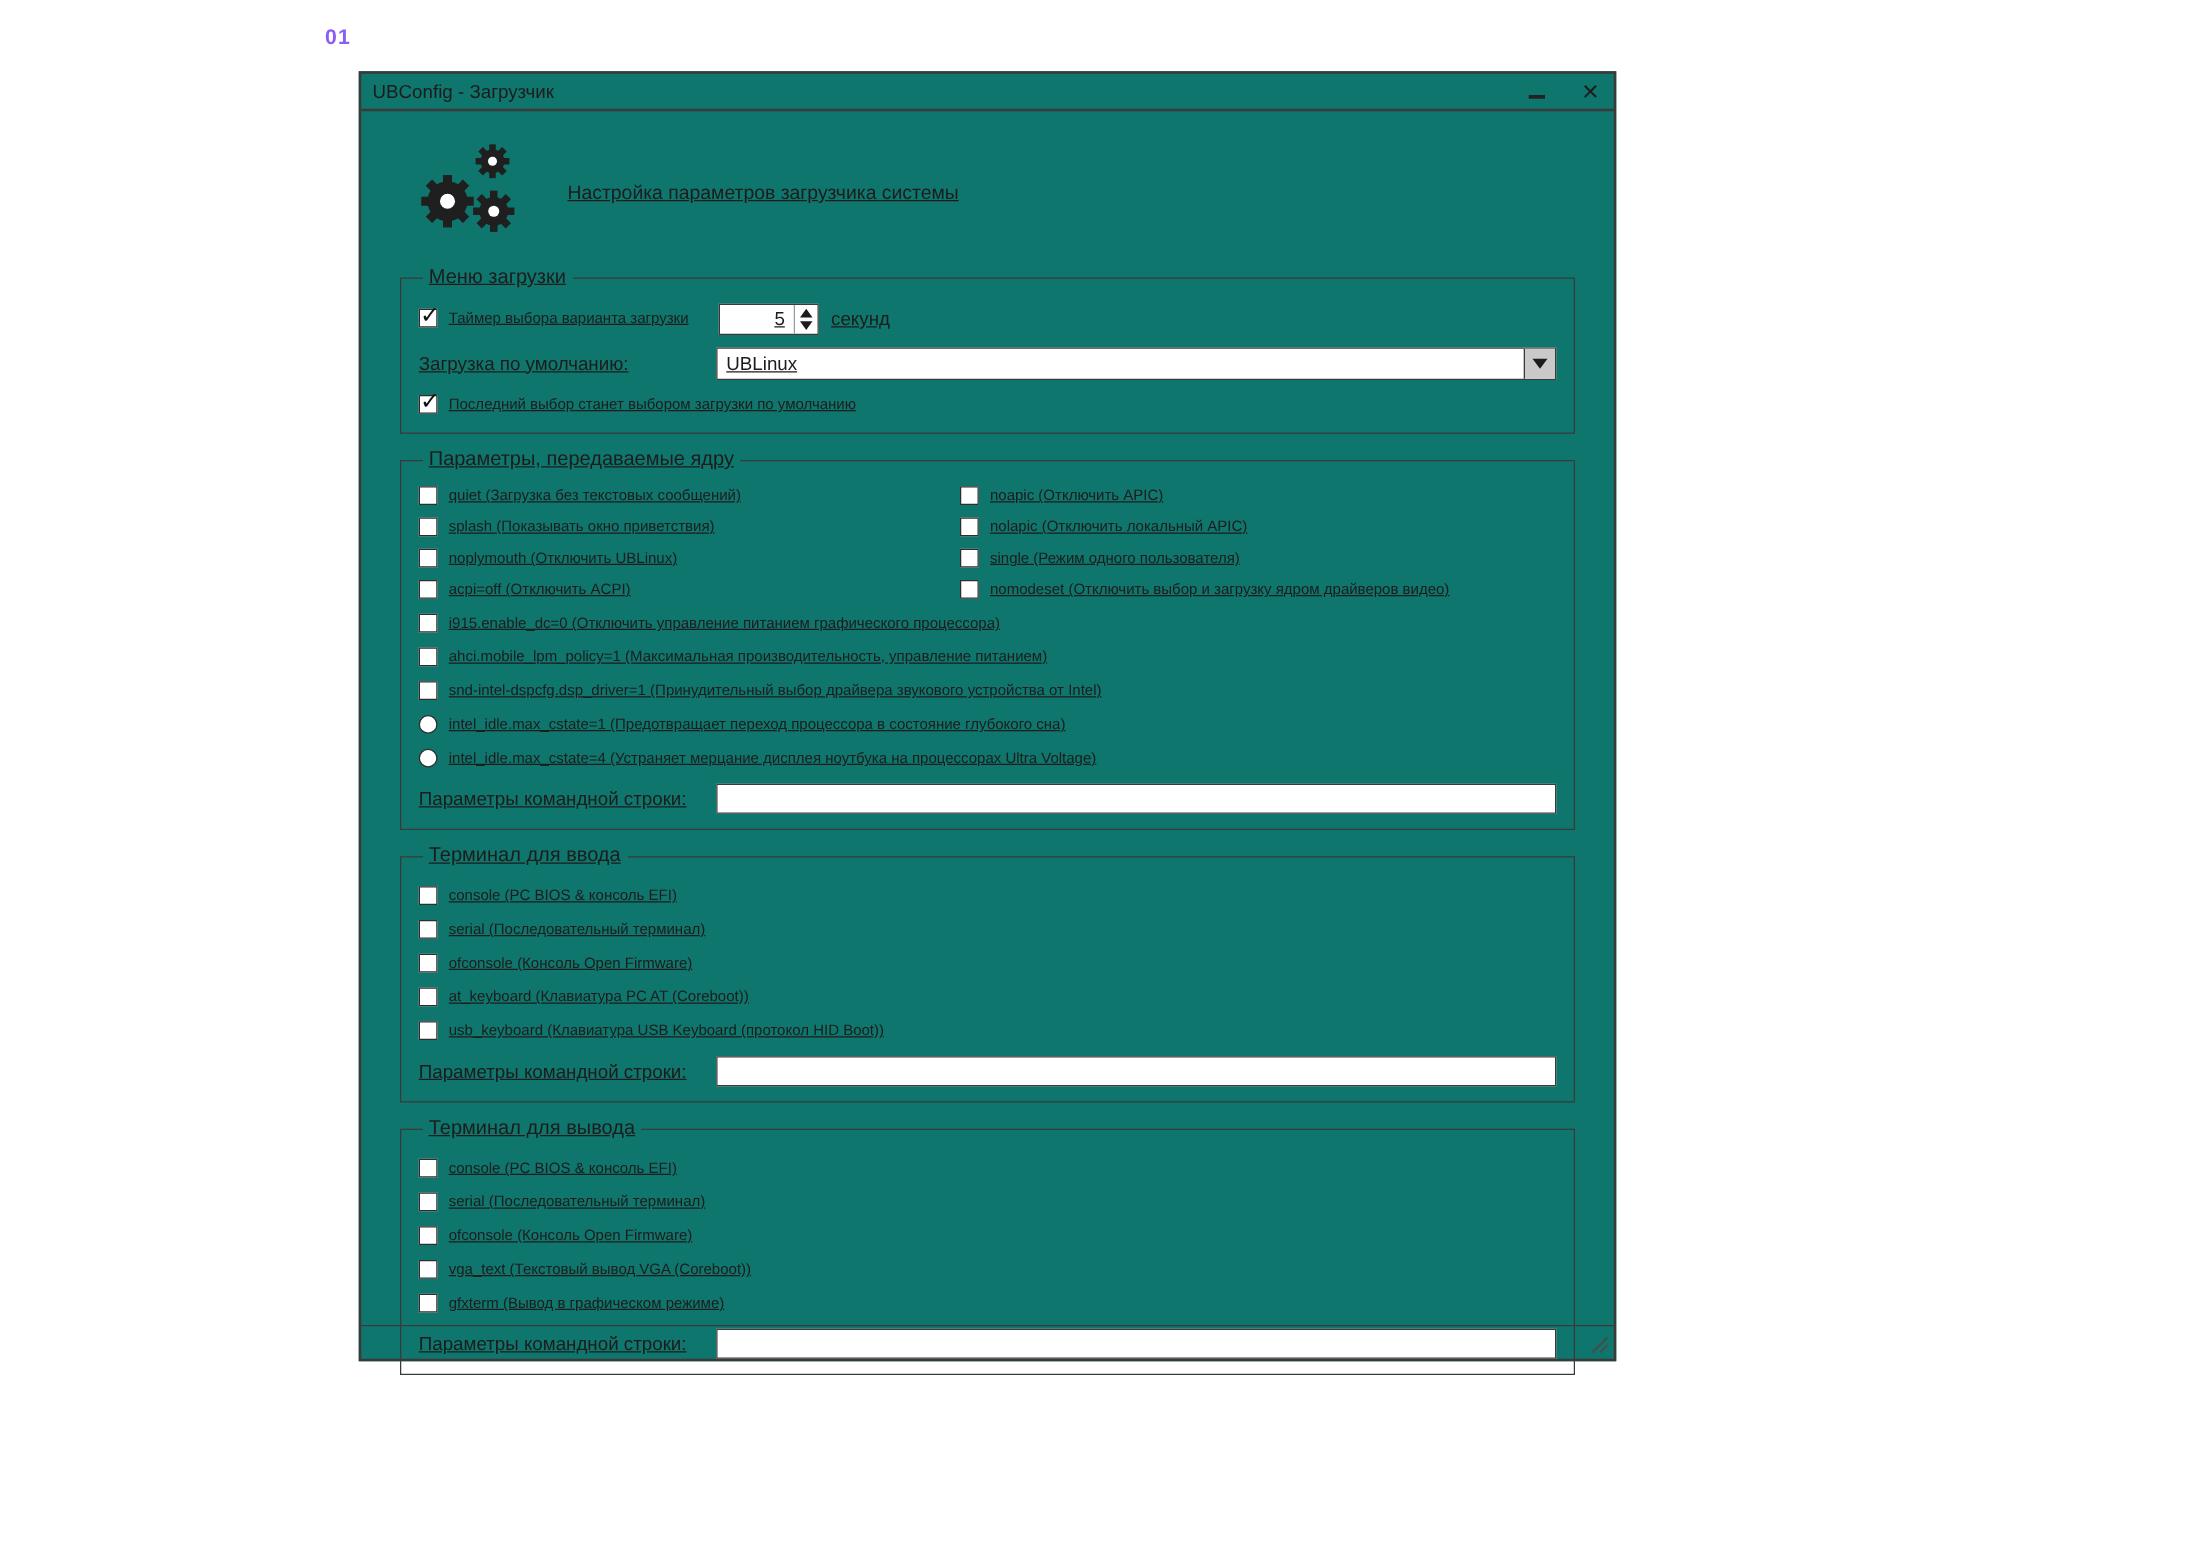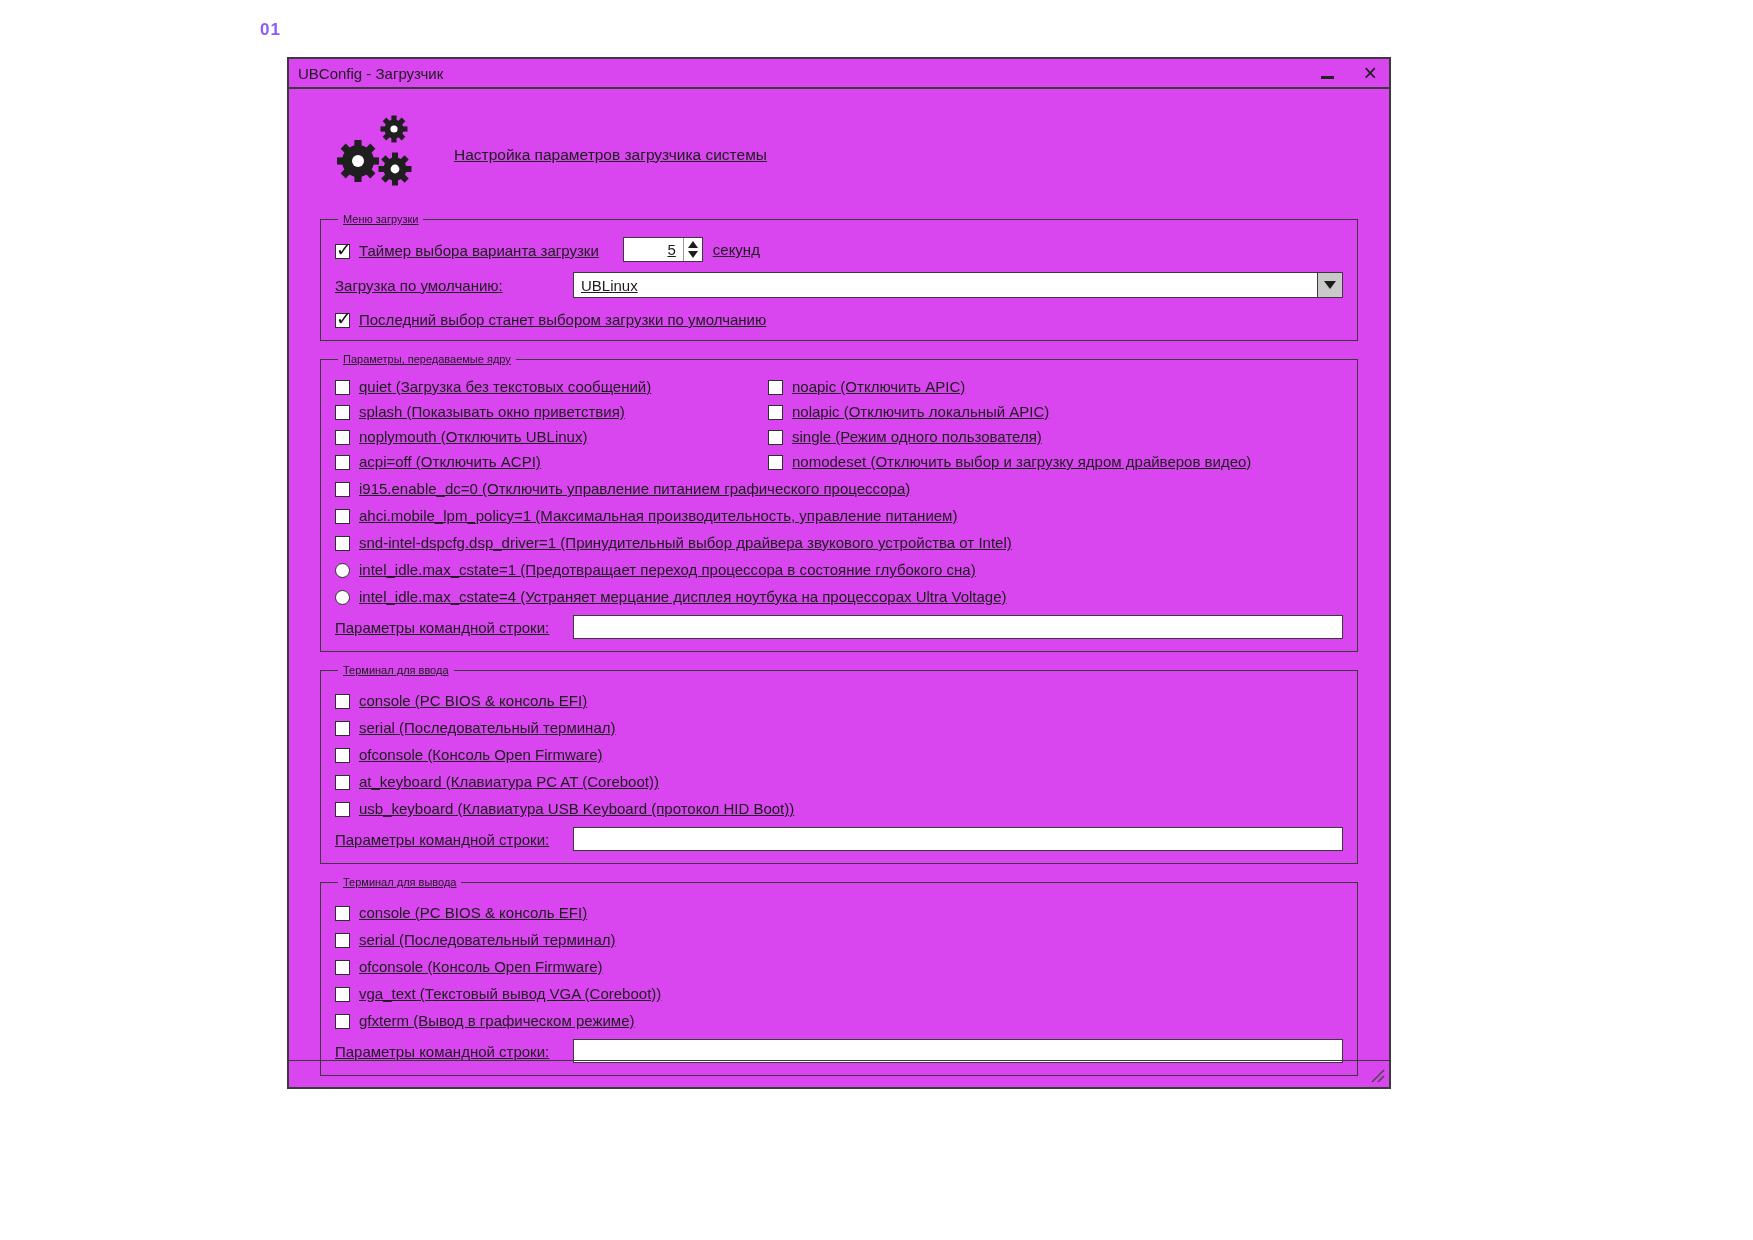--- a/index.html
+++ b/index.html
@@ -11,38 +11,38 @@
     color: #1c1c1c;
     position: relative;
     overflow: hidden;
   }
   .fig-label {
     position: absolute; left: 260px; top: 20px;
     font-size: 17px; font-weight: bold; color: #8b5cf6; letter-spacing: 1px;
   }
   .window {
     position: absolute; left: 287px; top: 57px;
-    width: 1104px; height: 1032px;
-    border: 2px solid #3a3a3a; background: #d946ef;
+    width: 1006px; height: 1032px;
+    border: 2px solid #3a3a3a; background: #0f766e;
     display: flex; flex-direction: column;
   }
   .titlebar {
     flex: none; height: 30px; border-bottom: 2px solid #3a3a3a;
     display: flex; align-items: center; padding: 0 12px 0 9px; font-size: 15px;
   }
   .win-controls { margin-left: auto; display: flex; align-items: center; gap: 30px; }
   .btn-min { width: 13px; height: 3px; background: #222; margin-top: 8px; cursor: pointer; }
   .btn-close { font-size: 23px; line-height: 1; color: #1c1c1c; cursor: pointer; }
   .content { flex: 1; display: flex; flex-direction: column; padding: 0 31px; min-height: 0; text-decoration: underline; }
   .header-row { flex: none; display: flex; align-items: center; margin: 24px 0 16px 12px; height: 84px; }
   .gears { width: 92px; height: 80px; flex: none; margin-right: 30px; }
   .header-text { font-size: 15.5px; }
   fieldset.group { border: 1.5px solid #3a3a3a; margin: 0 0 12px 0; padding: 6px 14px 12px 14px; min-inline-size: auto; }
-  fieldset.group legend { font-size: 11px; padding: 0 5px; margin-left: 3px; }
-  .cbrow { display: flex; align-items: flex-end; height: 18px; font-size: 15px; }
+  fieldset.group legend { font-size: 16px; padding: 0 5px; margin-left: 3px; }
+  .cbrow { display: flex; align-items: flex-start; height: 18px; font-size: 12px; }
   .cb {
     flex: none; width: 15px; height: 15px; border: 1.6px solid #2e2e2e;
     background: #fff; margin-right: 9px; position: relative;
   }
   .cb.checked::after {
     content: "\2713";
     position: absolute; left: 0px; top: -7px;
     font-size: 19px; font-weight: bold; color: #111;
     font-family: "DejaVu Sans", sans-serif;
   }

